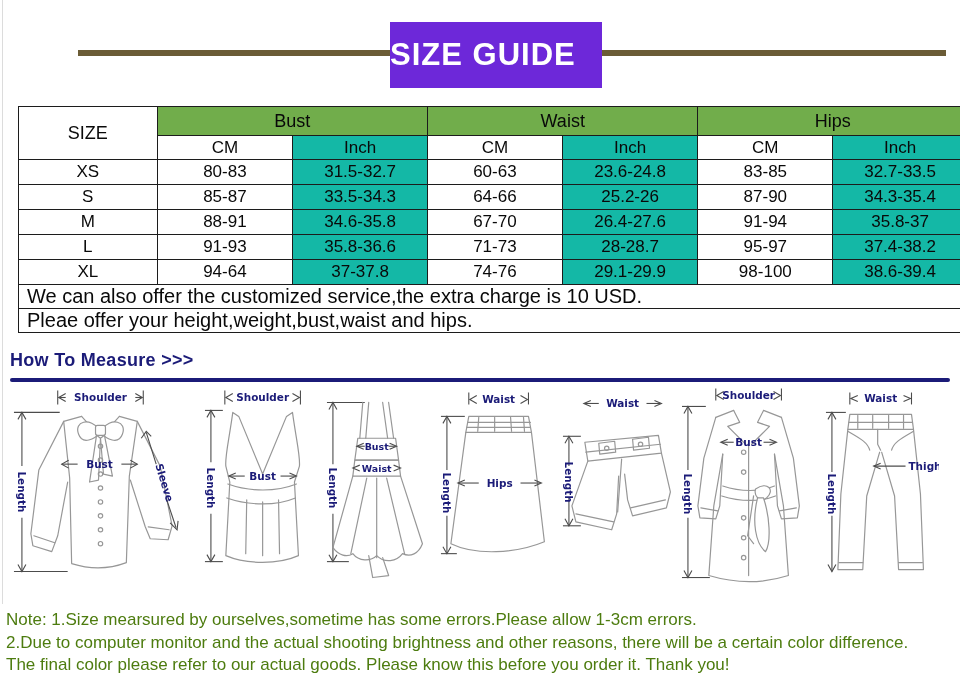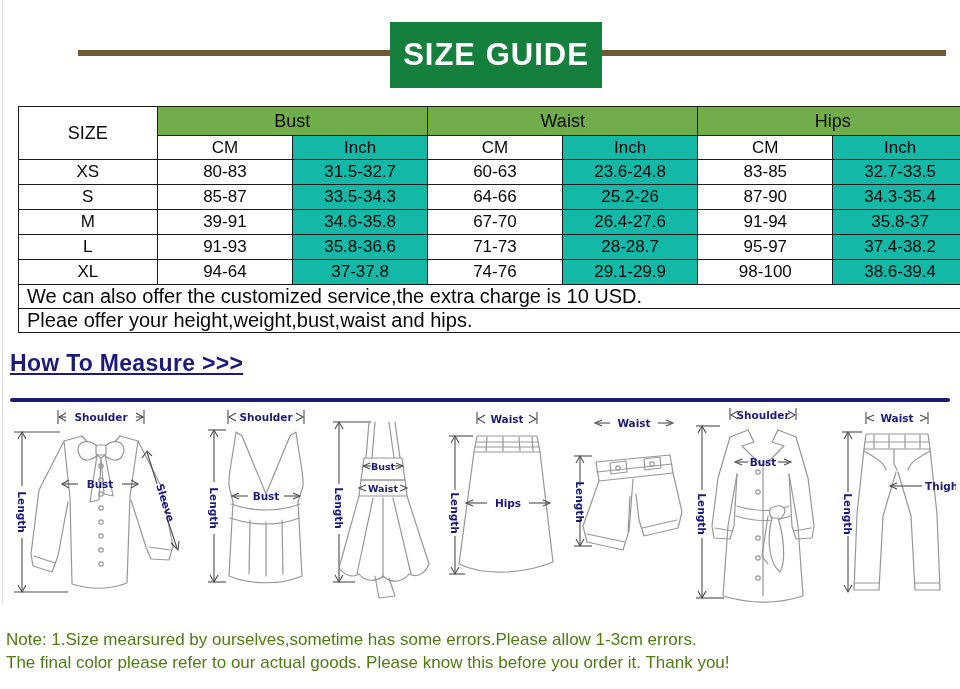--- a/index.html
+++ b/index.html
@@ -6,50 +6,49 @@
   body{
     width:960px;height:689px;background:#ffffff;position:relative;overflow:hidden;
     font-family:"Liberation Sans",sans-serif;color:#111;
   }
   body::before{content:"";position:absolute;left:2px;top:0;width:1px;height:604px;background:#dcdcdc;}
 
   
   .banner{position:relative;height:106px;}
   .banner-line{position:absolute;left:78px;right:14px;top:50px;height:6px;background:#6b5c36;}
   .banner-box{
-    position:absolute;left:390px;top:22px;width:212px;height:66px;background:#15803d;
-    display:flex;align-items:center;justify-content:center;
+    position:absolute;left:390px;top:22px;width:212px;height:66px;background:#6d28d9;
+    display:flex;align-items:center;
     color:#fff;font-size:31px;font-weight:bold;letter-spacing:1px;
   }
 
   
   table.size-table{width:950px;margin-left:18px;border-collapse:collapse;table-layout:fixed;}
   table.size-table td{
     border:1.6px solid #1c1c1c;text-align:center;padding:0;
     font-size:17px;color:#090909;overflow:hidden;white-space:nowrap;
   }
   td.size-hd{font-size:20px;}
   tr.group-row td{height:28px;font-size:18px;}
   td.green{background:#71ad4b;}
   tr.unit-row td{height:23px;}
   tr.data-row td{height:24px;}
   td.inch{background:#14b8a6;}
   tr.foot-row td{height:22px;text-align:left;padding-left:8px;font-size:20px;border-radius:10px;}
 
   
   h2.measure{
-    color:#1b1b78;font-size:23px;font-weight:bold;letter-spacing:.3px;
-    margin:17px 0 21px 10px;
-    text-decoration:underline;
+    color:#1b1b78;font-size:18px;font-weight:bold;letter-spacing:.3px;
+    margin:17px 0 7px 10px;
   }
   .measure-rule{height:4px;background:#1b1b78;margin:0 10px 0 10px;border-radius:2px;}
 
   
   .garments{display:flex;justify-content:space-between;align-items:flex-start;
-    padding:4px 4px 0 6px;height:210px;}
+    padding:4px 21px 0 6px;height:210px;}
   .garments svg{display:block;}
   .dim line,.dim path{stroke:#4c4c4c;stroke-width:1.1;fill:none;}
   .garment path,.garment line,.garment circle,.garment rect{
     stroke:#979797;stroke-width:1.2;fill:none;stroke-linejoin:round;stroke-linecap:round;}
   .garment .fw{fill:#ffffff;}
   text.lbl{fill:#1b1b78;font-family:"DejaVu Sans",sans-serif;font-weight:bold;font-size:10.5px;}
   text.lbl.sm{font-size:9.5px;}
 
   
   .notes{margin:13px 6px 0 6px;font-size:17px;line-height:1.33;color:#4d7c0f;}
@@ -106,21 +105,21 @@
         <td>S</td>
         <td>85-87</td>
         <td class="inch">33.5-34.3</td>
         <td>64-66</td>
         <td class="inch">25.2-26</td>
         <td>87-90</td>
         <td class="inch">34.3-35.4</td>
       </tr>
       <tr class="data-row">
         <td>M</td>
-        <td>39-91</td>
+        <td>88-91</td>
         <td class="inch">34.6-35.8</td>
         <td>67-70</td>
         <td class="inch">26.4-27.6</td>
         <td>91-94</td>
         <td class="inch">35.8-37</td>
       </tr>
       <tr class="data-row">
         <td>L</td>
         <td>91-93</td>
         <td class="inch">35.8-36.6</td>
@@ -414,16 +413,17 @@
         <line x1="56" y1="80" x2="88" y2="80"></line>
         <path d="M63,77 56,80 63,83"></path>
       </g>
       <text class="lbl" x="91" y="84" text-anchor="start">Thigh</text>
     </svg>
 
   </div>
 
   <div class="notes">
     <p>Note: 1.Size mearsured by ourselves,sometime has some errors.Please allow 1-3cm errors.</p>
+    <p>2.Due to computer monitor and the actual shooting brightness and other reasons, there will be a certain color difference.</p>
     <p>The final color please refer to our actual goods. Please know this before you order it. Thank you!</p>
   </div>
 
 </div>
 
 </body></html>

